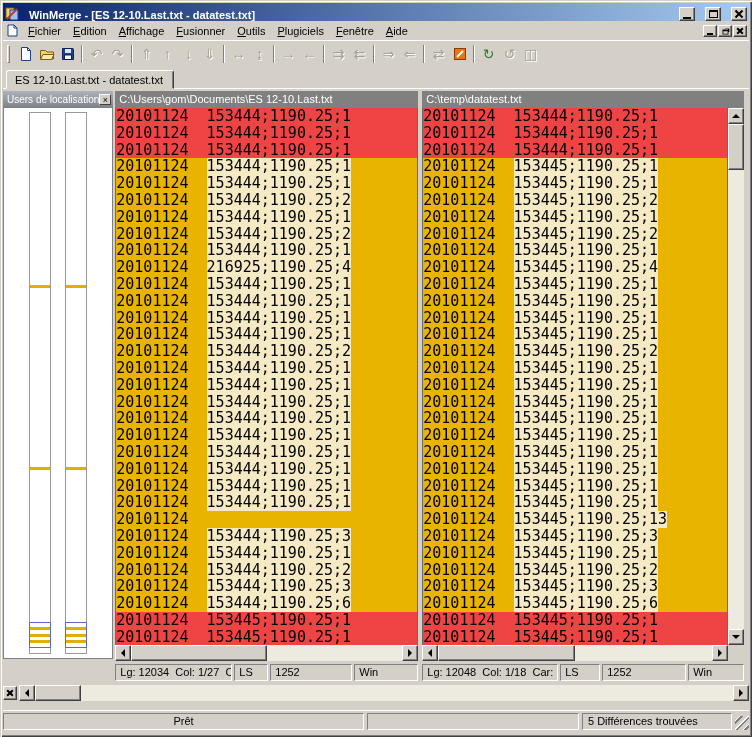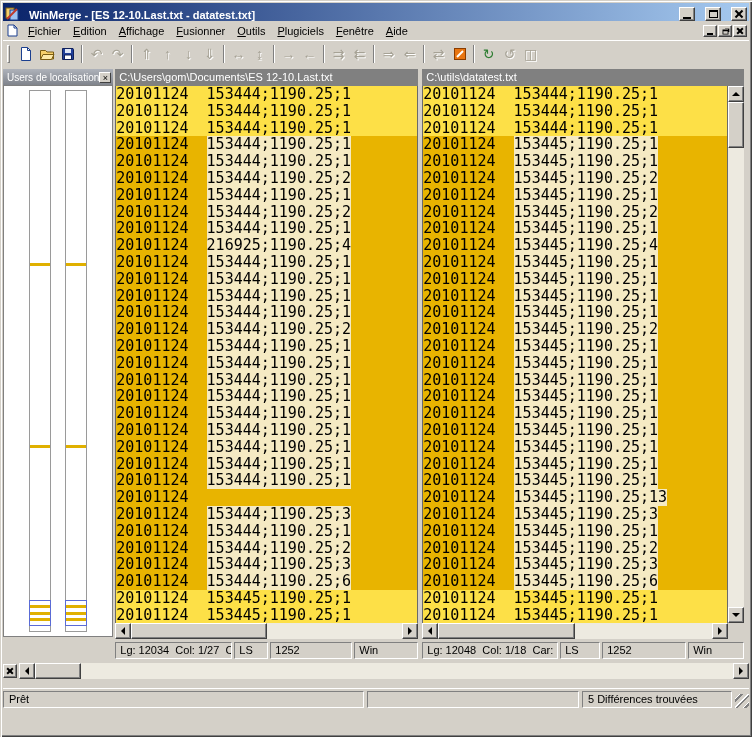--- a/index.html
+++ b/index.html
@@ -77,21 +77,21 @@
 
   
   .pane-col { display:flex; flex-direction:column; }
   .pane-col.left { width: 303px; margin-right: 4px; }
   .pane-col.right { flex: 1; margin-right: 6px; }
   .pane-header {
     height: 17px; background:#808080; color:#fff; font-size: 11px; padding: 2px 4px;
     white-space:nowrap; overflow:hidden; flex: 0 0 auto;
   }
   .content-row { flex:1; display:flex; min-height:0; }
-  .pane-content { flex:1; background:#fde047; overflow:hidden; border-left:1px solid #6A6A6A; border-right:1px solid #6A6A6A; }
+  .pane-content { flex:1; background:#ef4444; overflow:hidden; border-left:1px solid #6A6A6A; border-right:1px solid #6A6A6A; }
   .code-line { display:flex; height: 16.8px; line-height: 16.8px; font-family: "DejaVu Sans Mono", monospace; font-size: 15px; white-space: pre; color:#000; }
   .code-line .fill { flex:1; }
   .code-line.diff .seg-a { background: var(--diff-bg); }
   .code-line.diff .seg-b { background: var(--word-bg); }
   .code-line.diff .fill  { background: var(--diff-bg); }
 
   
   .sb-btn { width:16px; height:16px; flex:0 0 auto; background:#D4D0C8; display:flex; align-items:center; justify-content:center;
     border:1px solid; border-color:#fff #404040 #404040 #fff; box-shadow: inset -1px -1px 0 #808080; }
   .arr { width:0; height:0; border:4px solid transparent; }
@@ -117,21 +117,21 @@
 
   
   .bottom-scroll-row { display:flex; align-items:center; gap:2px; margin-top:4px; height:16px; }
   .mini-close { width:14px; height:14px; background:#D4D0C8; display:flex; align-items:center; justify-content:center;
     border:1px solid; border-color:#fff #404040 #404040 #fff; box-shadow: inset -1px -1px 0 #808080; }
   .bottom-scroll-row .hscroll { flex:1; }
 
   
   .statusbar { display:flex; align-items:stretch; gap:3px; margin-top:9px; height:20px; border-top:1px solid #fff; padding-top:2px; font-size:11px; }
   .sb-panel { border:1px solid; border-color:#808080 #fff #fff #808080; padding:1px 5px; white-space:nowrap; overflow:hidden; }
-  .sb-panel.ready { flex:1; }
+  .sb-panel.ready { flex:1;text-align:center; }
   .sb-panel.mid { width:212px; }
   .sb-panel.diffcount { width:150px; }
   .grip { width:14px; height:14px; align-self:flex-end;
     background: repeating-linear-gradient(135deg, transparent 0 3px, #fff 3px 4px, #808080 4px 6px); }
 </style>
 </head>
 <body>
 
 <div class="window">
 
@@ -270,20 +270,23 @@
         </div>
         <div class="tb-btn disabled">
           <span class="glyph">↺</span>
         </div>
         <div class="tb-btn disabled">
           <span class="glyph">◫</span>
         </div>
       </span>
   </div>
 
+  <div class="tabbar">
+    <div class="tab"><span>ES 12-10.Last.txt - datatest.txt</span></div>
+  </div>
 
   <div class="main">
 
     <div class="location-pane">
       <div class="loc-header">
         <span>Users de localisation</span>
         <span class="loc-close">×</span>
       </div>
       <div class="loc-body">
         <div class="loc-bar">
@@ -356,21 +359,21 @@
       </div>
       <div class="pane-status">
         <div class="ps-panel grow">Lg: 12034  Col: 1/27  Ca:</div>
         <div class="ps-panel" style="width:34px">LS</div>
         <div class="ps-panel" style="width:82px">1252</div>
         <div class="ps-panel" style="width:64px">Win</div>
       </div>
     </div>
 
     <div class="pane-col right">
-      <div class="pane-header">C:\utils\datatest.txt</div>
+      <div class="pane-header">C:\temp\datatest.txt</div>
       <div class="content-row">
         <div class="pane-content" id="lines-right">
             <div class="code-line"><span class="seg-a">20101124  </span><span class="seg-b">153444;1190.25;1</span><span class="fill"></span></div>
             <div class="code-line"><span class="seg-a">20101124  </span><span class="seg-b">153444;1190.25;1</span><span class="fill"></span></div>
             <div class="code-line"><span class="seg-a">20101124  </span><span class="seg-b">153444;1190.25;1</span><span class="fill"></span></div>
             <div class="code-line diff"><span class="seg-a">20101124  </span><span class="seg-b">153445;1190.25;1</span><span class="fill"></span></div>
             <div class="code-line diff"><span class="seg-a">20101124  </span><span class="seg-b">153445;1190.25;1</span><span class="fill"></span></div>
             <div class="code-line diff"><span class="seg-a">20101124  </span><span class="seg-b">153445;1190.25;2</span><span class="fill"></span></div>
             <div class="code-line diff"><span class="seg-a">20101124  </span><span class="seg-b">153445;1190.25;1</span><span class="fill"></span></div>
             <div class="code-line diff"><span class="seg-a">20101124  </span><span class="seg-b">153445;1190.25;2</span><span class="fill"></span></div>

